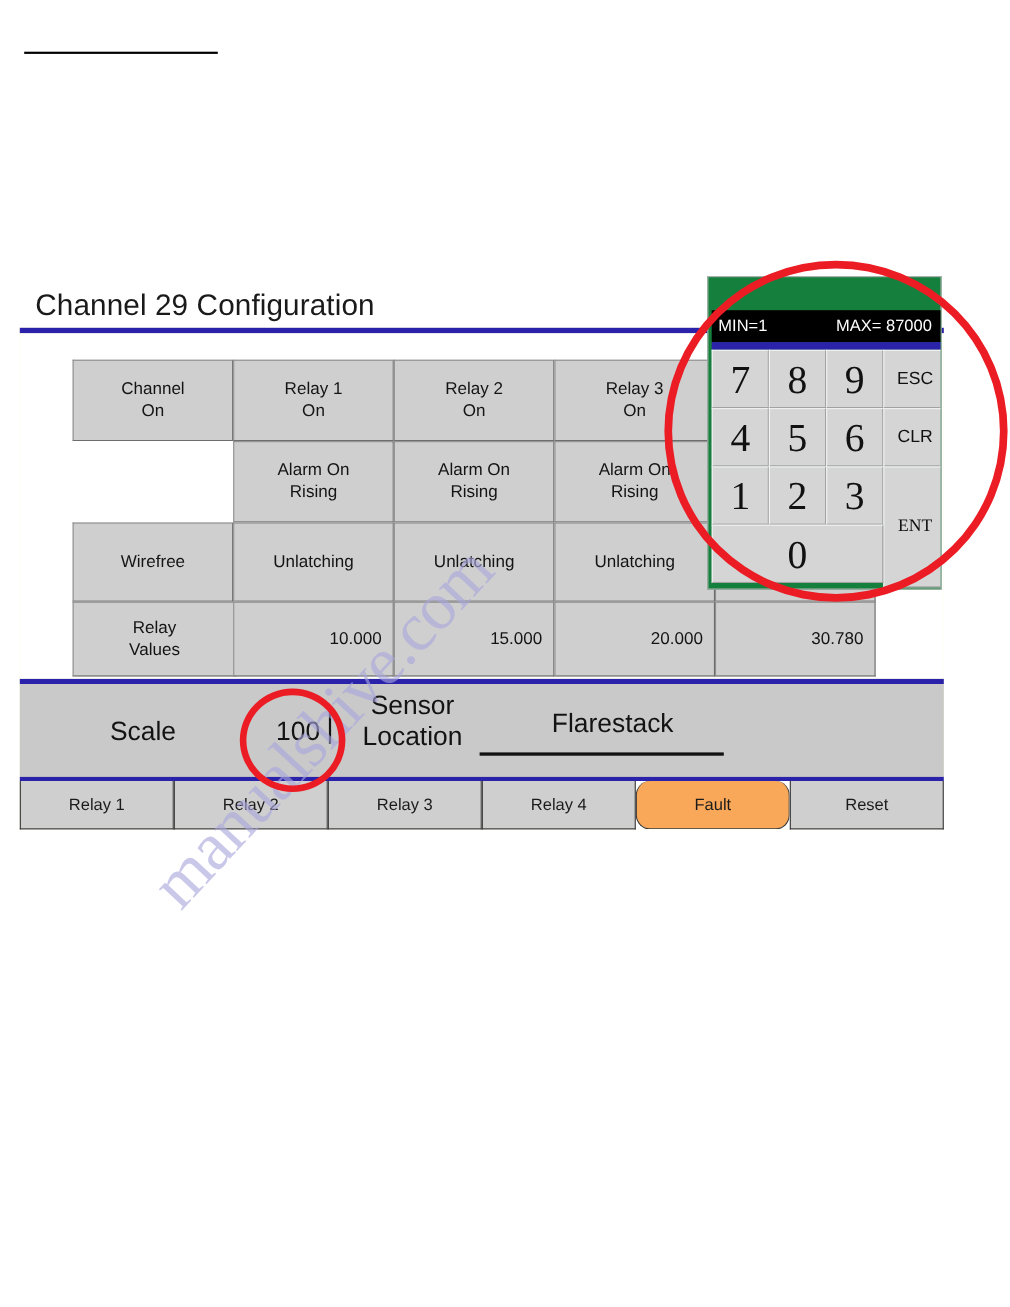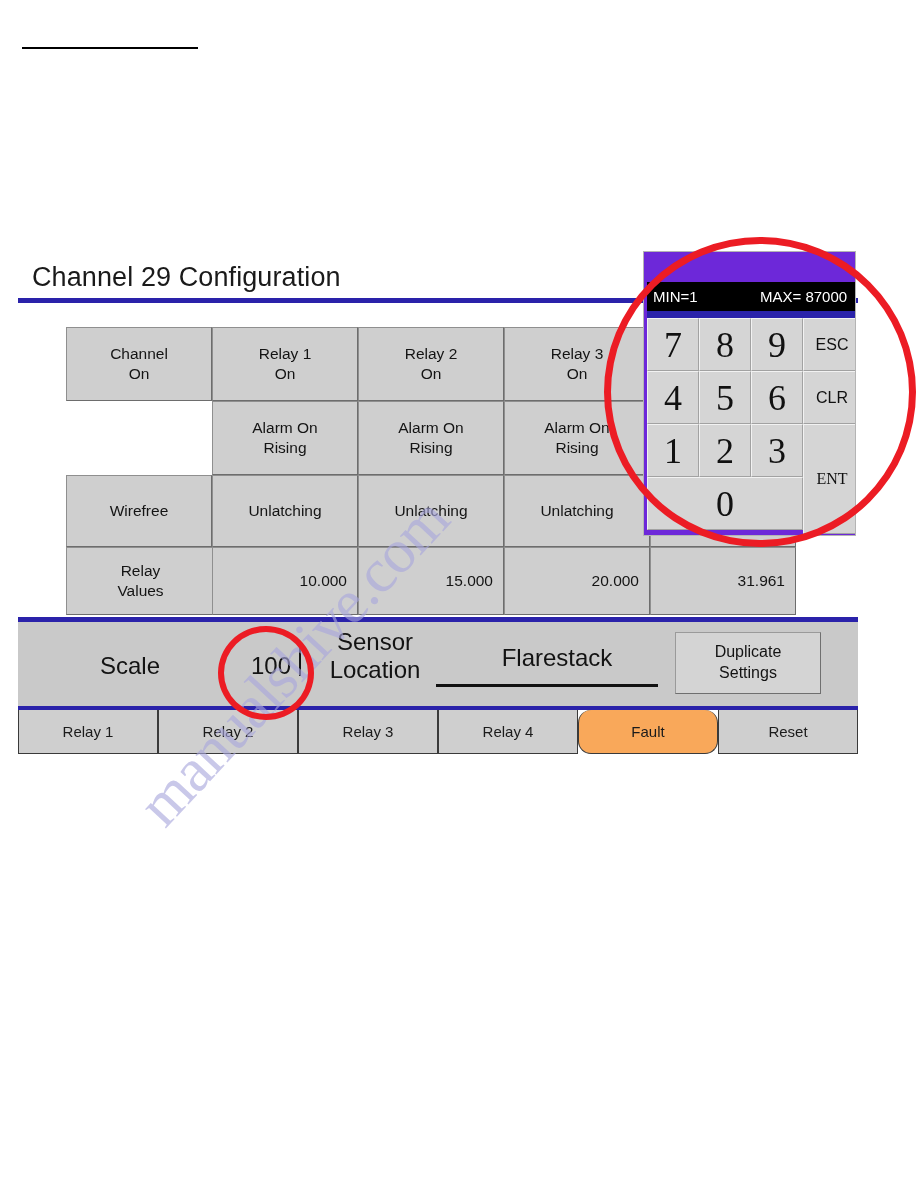--- a/index.html
+++ b/index.html
@@ -211,21 +211,21 @@
     border-radius: 13px;
   }
 
   
   .keypad {
     position: absolute;
     left: 643px;
     top: 251px;
     width: 213px;
     height: 285px;
-    background: #6d28d9;
+    background: #15803d;
     border: 1px solid #b4b4b4;
     box-sizing: border-box;
     z-index: 20;
     overflow: hidden;
   }
   .kp-header {
     position: absolute;
     left: 3px;
     top: 30px;
     width: 214px;
@@ -381,43 +381,39 @@
     <div class="cell val" style="left:194px; top:244px; width:146px; height:68px;">
       <span>10.000</span>
     </div>
     <div class="cell val" style="left:340px; top:244px; width:146px; height:68px;">
       <span>15.000</span>
     </div>
     <div class="cell val" style="left:486px; top:244px; width:146px; height:68px;">
       <span>20.000</span>
     </div>
     <div class="cell val" style="left:632px; top:244px; width:146px; height:68px;">
-      <span>31.961</span>
+      <span>30.780</span>
     </div>
   </div>
 
   <div class="navy-bar"></div>
 
   <div class="config-bar">
     <div class="scale-label">Scale</div>
     <div class="scale-value">100</div>
     <div class="scale-caret"></div>
 
     <div class="sensor-loc-label">
       <span>Sensor</span><br>
       <span>Location</span>
     </div>
 
     <div class="sensor-value">Flarestack</div>
     <div class="sensor-underline"></div>
 
-    <div class="dup-btn">
-      <span>Duplicate</span>
-      <span>Settings</span>
-    </div>
   </div>
 
   <div class="navy-bar thin"></div>
 
   <div class="footer-row">
     <div class="footer-btn">Relay 1</div>
     <div class="footer-btn">Relay 2</div>
     <div class="footer-btn">Relay 3</div>
     <div class="footer-btn">Relay 4</div>
     <div class="footer-btn fault">Fault</div>

